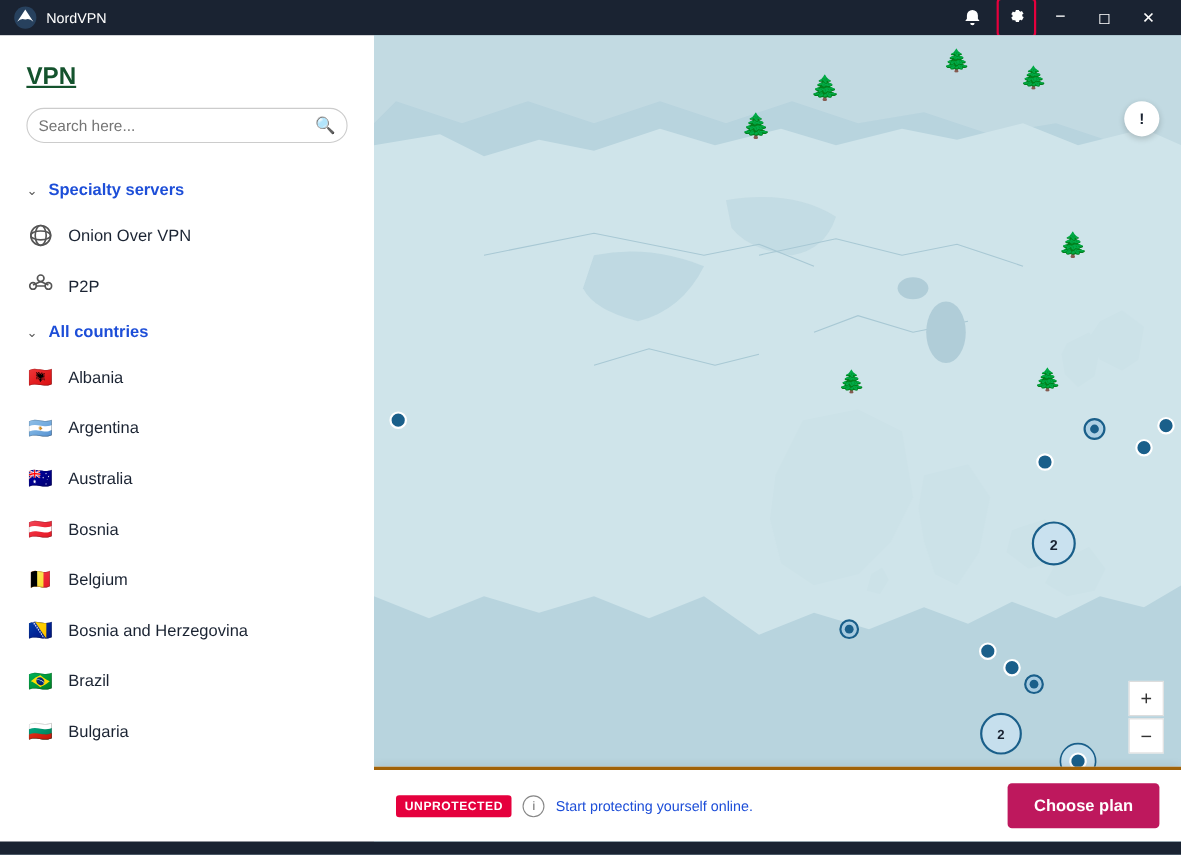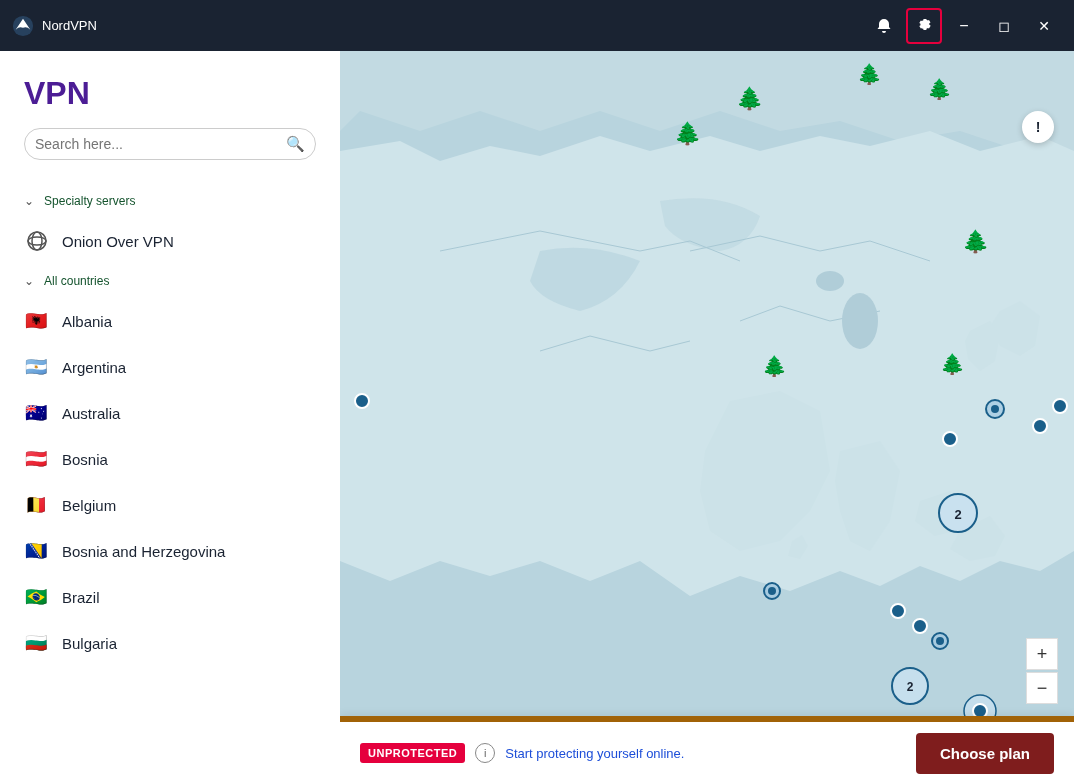--- a/index.html
+++ b/index.html
@@ -1,21 +1,21 @@
 <!DOCTYPE html>
 <html><head>
   <meta charset="utf-8">
   <style>
     * { margin: 0; padding: 0; box-sizing: border-box; }
     body { width: 1074px; height: 777px; overflow: hidden; font-family: 'Segoe UI', Arial, sans-serif; background: #1a2332; }
 
     
     .titlebar {
       display: flex; align-items: center; justify-content: space-between;
-      background: #1a2332; height: 51px; padding: 0 12px;
+      background: #1a2332; height: 32px; padding: 0 12px;
       color: white; flex-shrink: 0;
     }
     .titlebar-left { display: flex; align-items: center; gap: 8px; }
     .titlebar-logo { width: 22px; height: 22px; }
     .titlebar-title { font-size: 13px; color: white; font-weight: 400; }
     .titlebar-right { display: flex; align-items: center; gap: 4px; }
     .titlebar-btn {
       width: 36px; height: 36px; display: flex; align-items: center; justify-content: center;
       border: none; background: transparent; color: white; cursor: pointer; border-radius: 2px;
       font-size: 14px;
@@ -24,21 +24,21 @@
 
     
     .app-body { display: flex; height: calc(777px - 44px); }
 
     
     .sidebar {
       width: 340px; flex-shrink: 0; background: white;
       display: flex; flex-direction: column; overflow: hidden;
     }
     .sidebar-header { padding: 24px 24px 16px; }
-    .sidebar-title { font-size: 32px; font-weight: 700; color: #4c1d95; margin-bottom: 16px; }
+    .sidebar-title { font-size: 22px; font-weight: 700; color: #14532d; margin-bottom: 16px; text-decoration: underline; }
     .search-box {
       display: flex; align-items: center; border: 1.5px solid #ccc; border-radius: 16px;
       padding: 6px 10px; gap: 8px;
     }
     .search-input {
       border: none; outline: none; flex: 1; font-size: 14px; color: #333;
       background: transparent;
     }
     .search-icon { color: #555; font-size: 15px; cursor: pointer; }
 
@@ -47,21 +47,21 @@
       flex: 1; overflow-y: auto; padding: 8px 0;
     }
     .sidebar-list::-webkit-scrollbar { width: 6px; }
     .sidebar-list::-webkit-scrollbar-thumb { background: #ccc; border-radius: 3px; }
 
     .section-header {
       display: flex; align-items: center; gap: 10px;
       padding: 10px 24px; cursor: pointer; color: #333;
     }
     .chevron { font-size: 12px; color: #555; }
-    .section-label { font-size: 12px; color: #14532d; font-weight: 400; }
+    .section-label { font-size: 15px; color: #1d4ed8; font-weight: 700; }
 
     .list-item {
       display: flex; align-items: center; gap: 12px;
       padding: 10px 24px; cursor: pointer; color: #333;
     }
     .list-item-label { font-size: 15px; color: #1a2332; }
     .flag { width: 26px; height: 26px; border-radius: 50%; overflow: hidden; flex-shrink: 0; font-size: 18px; display: flex; align-items: center; justify-content: center; }
 
     .special-icon { width: 26px; height: 26px; flex-shrink: 0; display: flex; align-items: center; justify-content: center; }
 
@@ -91,36 +91,36 @@
       width: 32px; height: 32px; background: white; border: 1px solid #ddd;
       display: flex; align-items: center; justify-content: center;
       cursor: pointer; font-size: 18px; color: #333; font-weight: 300;
     }
 
     
     .status-bar {
       position: absolute; bottom: 0; left: 0; right: 0;
       background: white; height: 68px;
       display: flex; align-items: center; justify-content: space-between;
-      padding: 0 20px; border-top: 6px solid #a16207;
+      padding: 0 20px; border-top: 3px solid #a16207;
       box-shadow: 0 -2px 8px rgba(0,0,0,0.08);
     }
     .status-left { display: flex; align-items: center; gap: 10px; }
     .unprotected-badge {
       background: #e5003d; color: white; font-size: 11px; font-weight: 700;
       padding: 4px 8px; border-radius: 3px; text-transform: uppercase; letter-spacing: 0.5px;
     }
     .info-circle {
       width: 20px; height: 20px; border: 1.5px solid #888; border-radius: 50%;
       display: flex; align-items: center; justify-content: center;
       font-size: 11px; color: #666; cursor: pointer;
     }
     .status-text { font-size: 13px; color: #1d4ed8; }
     .choose-plan-btn {
-      background: #7f1d1d; color: white; border: none; border-radius: 4px;
+      background: #be185d; color: white; border: none; border-radius: 4px;
       padding: 12px 24px; font-size: 15px; font-weight: 600; cursor: pointer;
     }
 
     
   </style>
 </head>
 <body>
 
 <div class="titlebar">
   <div class="titlebar-left">
@@ -175,20 +175,33 @@
         <div class="special-icon">
           <svg width="22" height="22" viewBox="0 0 22 22" fill="none">
             <circle cx="11" cy="11" r="9" stroke="#555" stroke-width="1.5" fill="none"></circle>
             <ellipse cx="11" cy="11" rx="5" ry="9" stroke="#555" stroke-width="1.5" fill="none"></ellipse>
             <ellipse cx="11" cy="11" rx="9" ry="4" stroke="#555" stroke-width="1.5" fill="none"></ellipse>
           </svg>
         </div>
         <span class="list-item-label">Onion Over VPN</span>
       </div>
 
+      <div class="list-item">
+        <div class="special-icon">
+          <svg width="22" height="22" viewBox="0 0 22 22" fill="none">
+            <circle cx="4" cy="11" r="3" stroke="#555" stroke-width="1.5" fill="none"></circle>
+            <circle cx="18" cy="11" r="3" stroke="#555" stroke-width="1.5" fill="none"></circle>
+            <circle cx="11" cy="4" r="3" stroke="#555" stroke-width="1.5" fill="none"></circle>
+            <line x1="7" y1="11" x2="15" y2="11" stroke="#555" stroke-width="1.5"></line>
+            <line x1="11" y1="7" x2="4" y2="10" stroke="#555" stroke-width="1.5"></line>
+            <line x1="11" y1="7" x2="18" y2="10" stroke="#555" stroke-width="1.5"></line>
+          </svg>
+        </div>
+        <span class="list-item-label">P2P</span>
+      </div>
 
       <div class="section-header">
         <span class="chevron">⌄</span>
         <span class="section-label">All countries</span>
       </div>
 
       <div class="list-item">
         <div class="flag">🇦🇱</div>
         <span class="list-item-label">Albania</span>
       </div>

